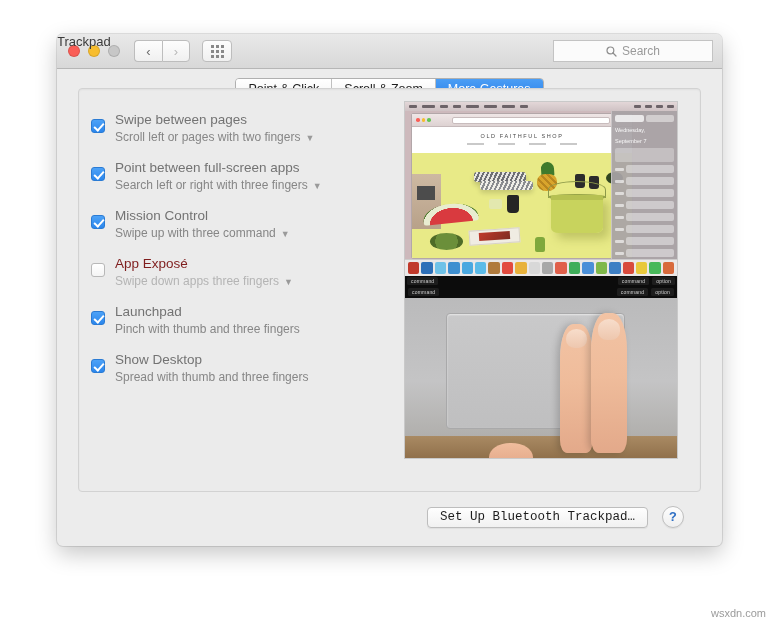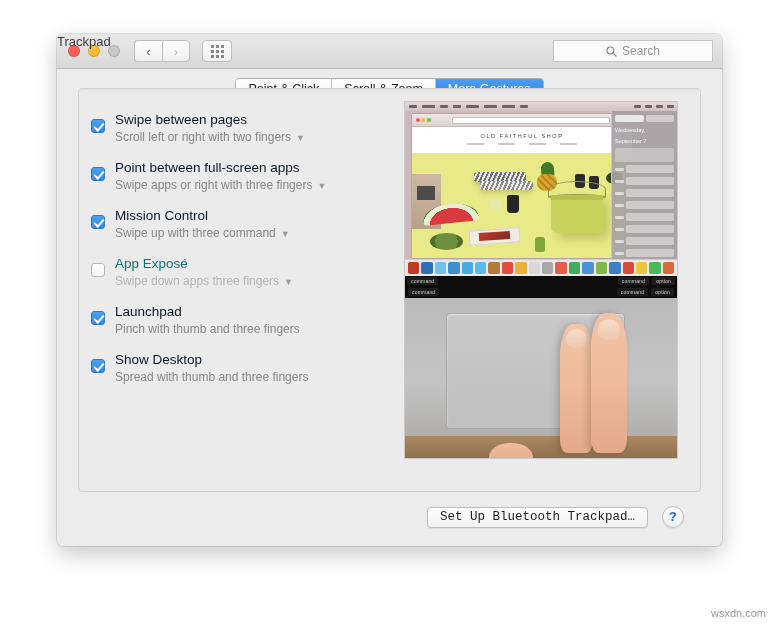--- a/index.html
+++ b/index.html
@@ -204,32 +204,32 @@
     border: 1px solid #b8b8b8;
   }
 
   .gtext {
     position: relative;
     z-index: 2;
     margin-left: 10px;
   }
   .gtitle {
     font-size: 13.5px;
-    color: #0f172a;
+    color: #737373;
     line-height: 18px;
   }
   .gsub {
     font-size: 12px;
     color: #868686;
     line-height: 17px;
     display: flex;
     align-items: center;
     gap: 5px;
   }
-  .grow.disabled .gtitle { color: #0f766e; }
+  .grow.disabled .gtitle { color: #7f1d1d; }
   .grow.disabled .gsub   { color: #b4b4b4; }
   .chev {
     font-size: 9px;
     color: #9a9a9a;
     line-height: 1;
     transform: translateY(1px);
   }
 
   
   .preview {
@@ -469,34 +469,34 @@
 
     <div class="gesture-list">
 
       <div class="grow">
         <span class="cbwrap">
           <span class="checkbox on"></span>
         </span>
         <span class="gtext">
           <span class="gtitle">Swipe between pages</span>
           <span class="gsub">
-            <span>Scroll left or right with two fingers</span>
+            <span>Scroll left or pages with two fingers</span>
             <span class="chev">▼</span>
           </span>
         </span>
       </div>
 
       <div class="grow">
         <span class="cbwrap">
           <span class="checkbox on"></span>
         </span>
         <span class="gtext">
           <span class="gtitle">Point between full-screen apps</span>
           <span class="gsub">
-            <span>Swipe apps or right with three fingers</span>
+            <span>Search left or right with three fingers</span>
             <span class="chev">▼</span>
           </span>
         </span>
       </div>
 
 
       <div class="grow">
         <span class="cbwrap">
           <span class="checkbox on"></span>
         </span>

